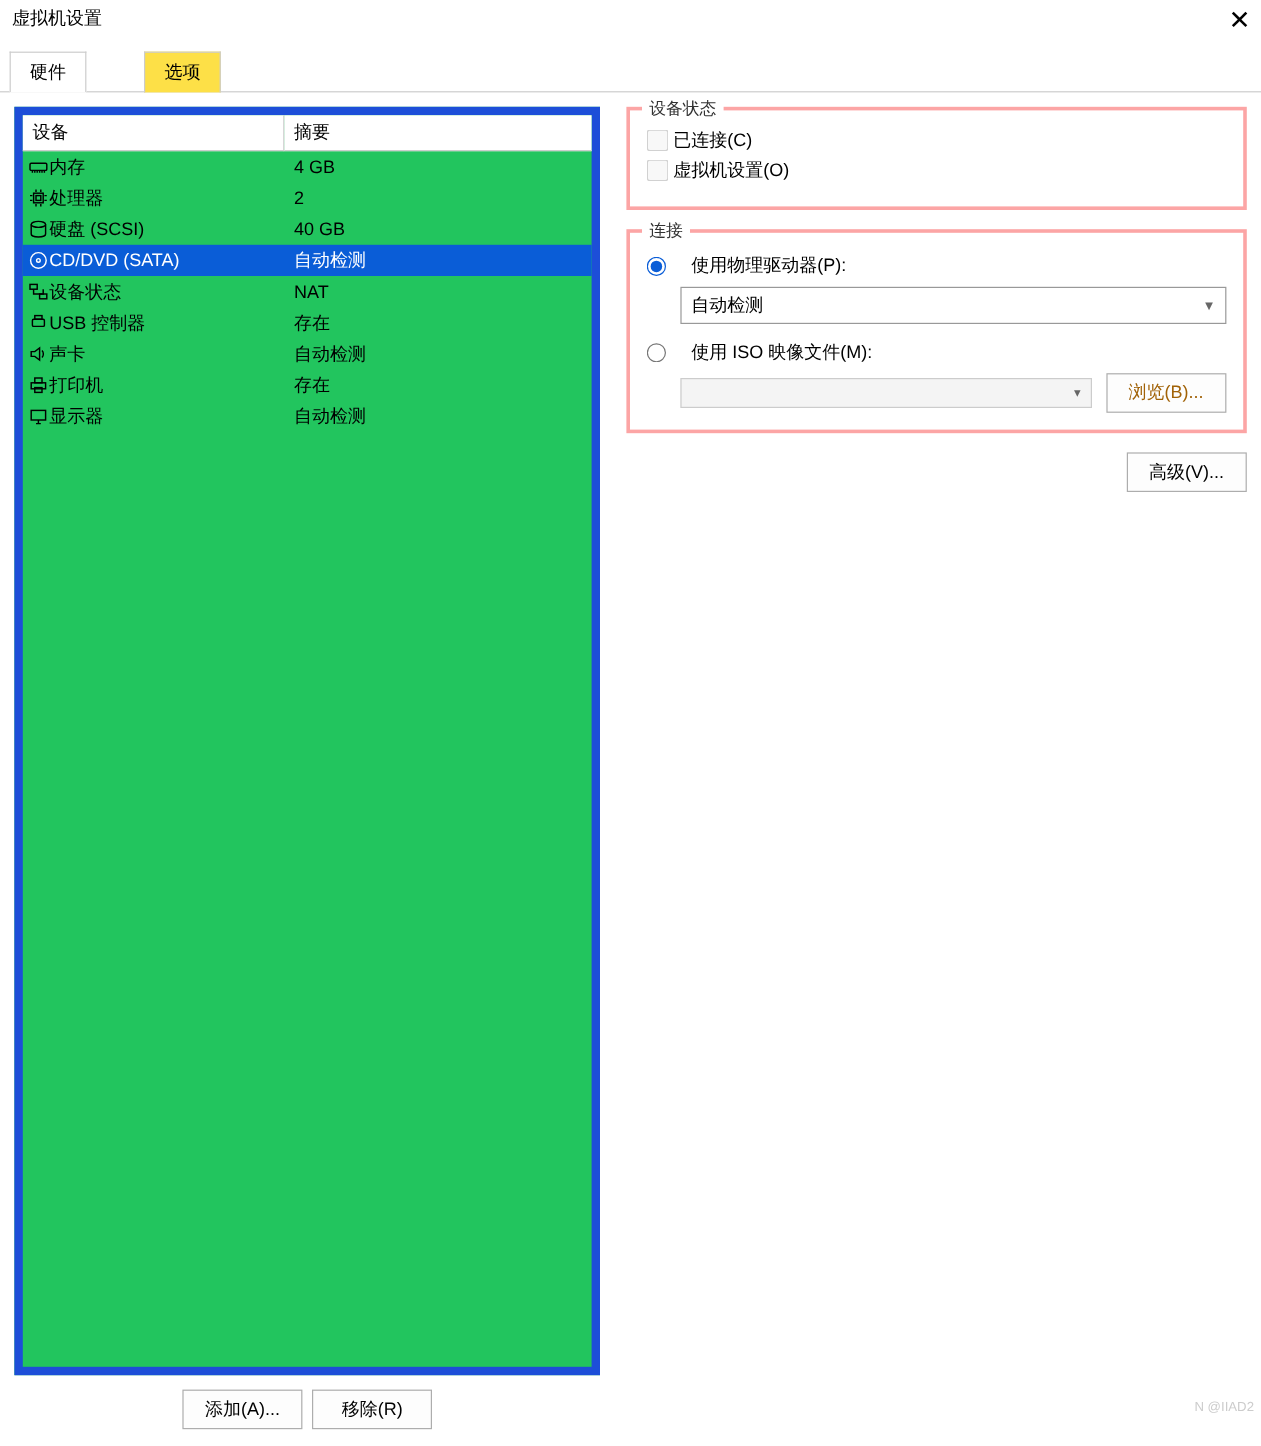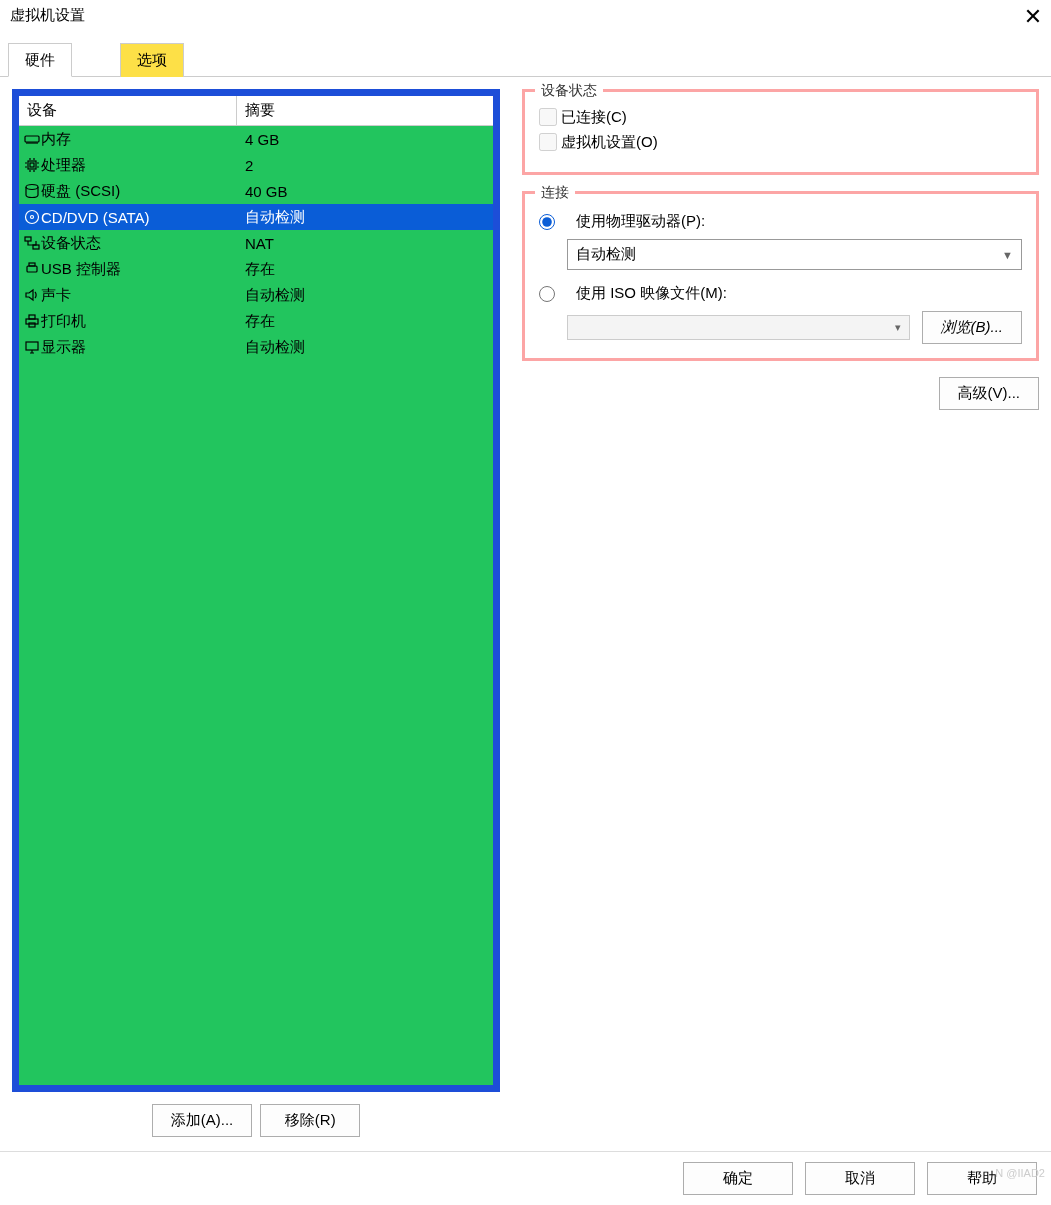--- a/index.html
+++ b/index.html
@@ -20,21 +20,21 @@
 .col-device { width: 218px; }
 .col-summary { flex: 1; }
 .dt-row { display: flex; align-items: center; height: 26px; cursor: pointer; }
 .dt-row.selected { background: #0a5dd7; color: #fff; }
 .dt-row .cell-device { width: 218px; display: flex; align-items: center; padding-left: 4px; gap: 0; }
 .dt-row .cell-summary { flex: 1; padding-left: 8px; }
 .icon { width: 18px; height: 18px; display: inline-flex; align-items: center; justify-content: center; flex-shrink: 0; }
 .icon svg { width: 16px; height: 16px; }
 .left-buttons { display: flex; justify-content: center; gap: 8px; padding: 12px 0 4px; }
 .btn { padding: 6px 18px; border: 1px solid #adadad; background: #fdfdfd; cursor: pointer; font-size: 15px; min-width: 100px; text-align: center; }
-.btn:disabled, .btn.disabled { color: #000000; cursor: default; font-style: italic; }
+.btn:disabled, .btn.disabled { color: #a16207; cursor: default; }
 .right-pane { flex: 1; display: flex; flex-direction: column; }
 .group { border: 3px solid #fca5a5; padding: 10px 14px 14px; margin-bottom: 16px; position: relative; }
 .group-title { position: absolute; top: -10px; left: 10px; background: #fff; padding: 0 6px; color: #333; font-size: 14px; }
 .check-row { display: flex; align-items: flex-start; gap: 4px; margin: 6px 0; }
 .check-row input[type="checkbox"] { width: 18px; height: 18px; }
 .radio-row { display: flex; align-items: center; gap: 21px; margin: 8px 0; }
 .radio-row input[type="radio"] { width: 16px; height: 16px; accent-color: #0a5dd7; }
 .indent { margin-left: 28px; }
 .select { width: 100%; padding: 5px 8px; border: 1px solid #999; background: #fff; cursor: pointer; display: flex; justify-content: space-between; align-items: center; }
 .select.disabled, .input.disabled { background: #f4f4f4; color: #999; border-color: #ccc; }
@@ -224,20 +224,15 @@
           <button class="btn disabled">浏览(B)...</button>
         </div>
       </div>
 
       <div class="adv-row">
         <button class="btn">高级(V)...</button>
       </div>
     </div>
   </div>
 
-  <div class="footer">
-    <button class="btn">确定</button>
-    <button class="btn">取消</button>
-    <button class="btn">帮助</button>
-  </div>
 </div>
 
 <div class="watermark">N @IIAD2</div>
 
 </body></html>

